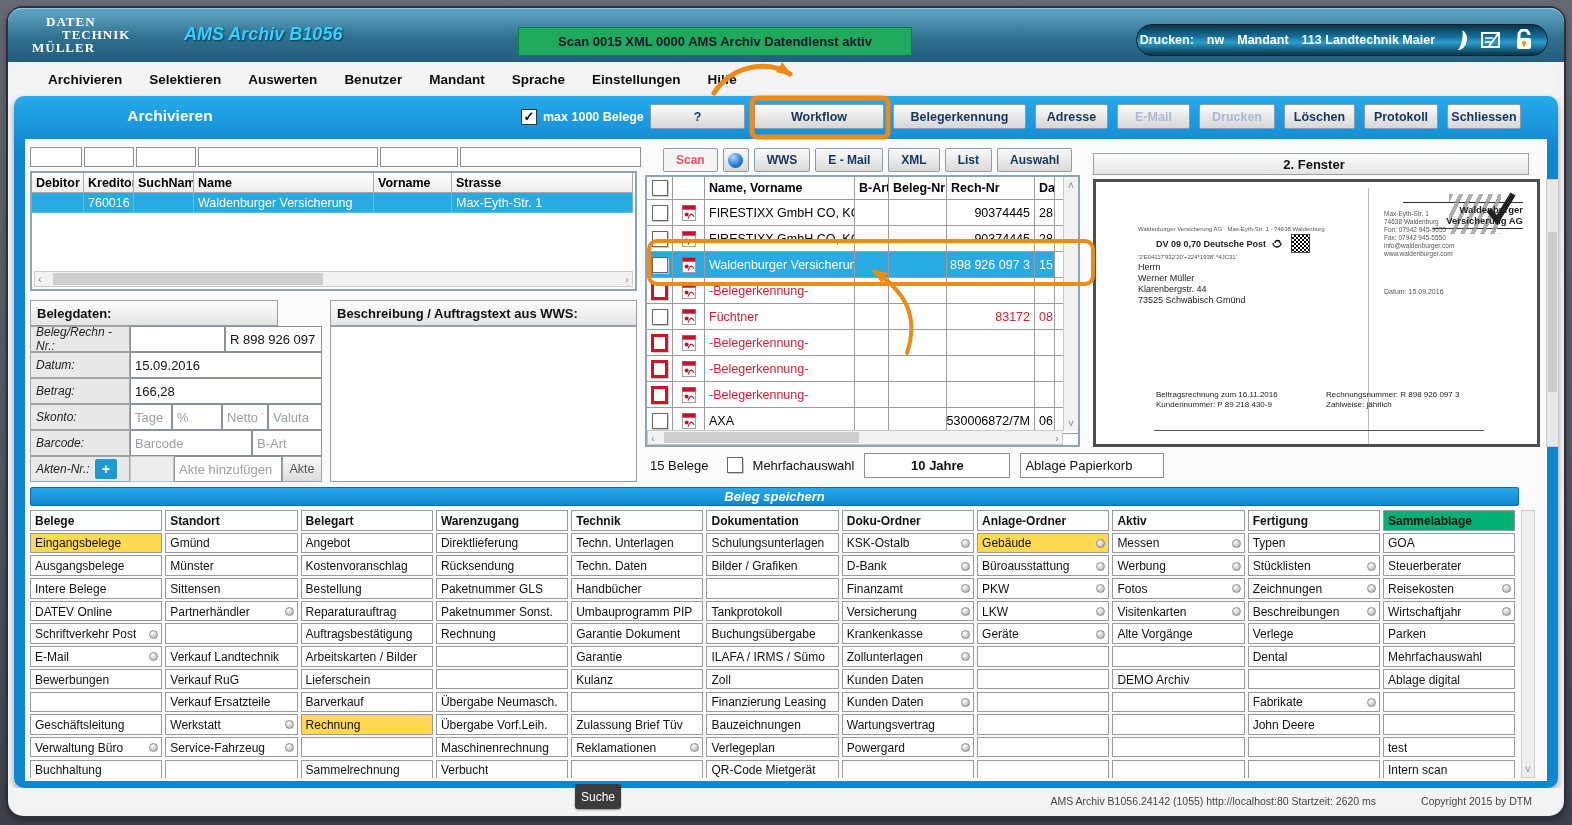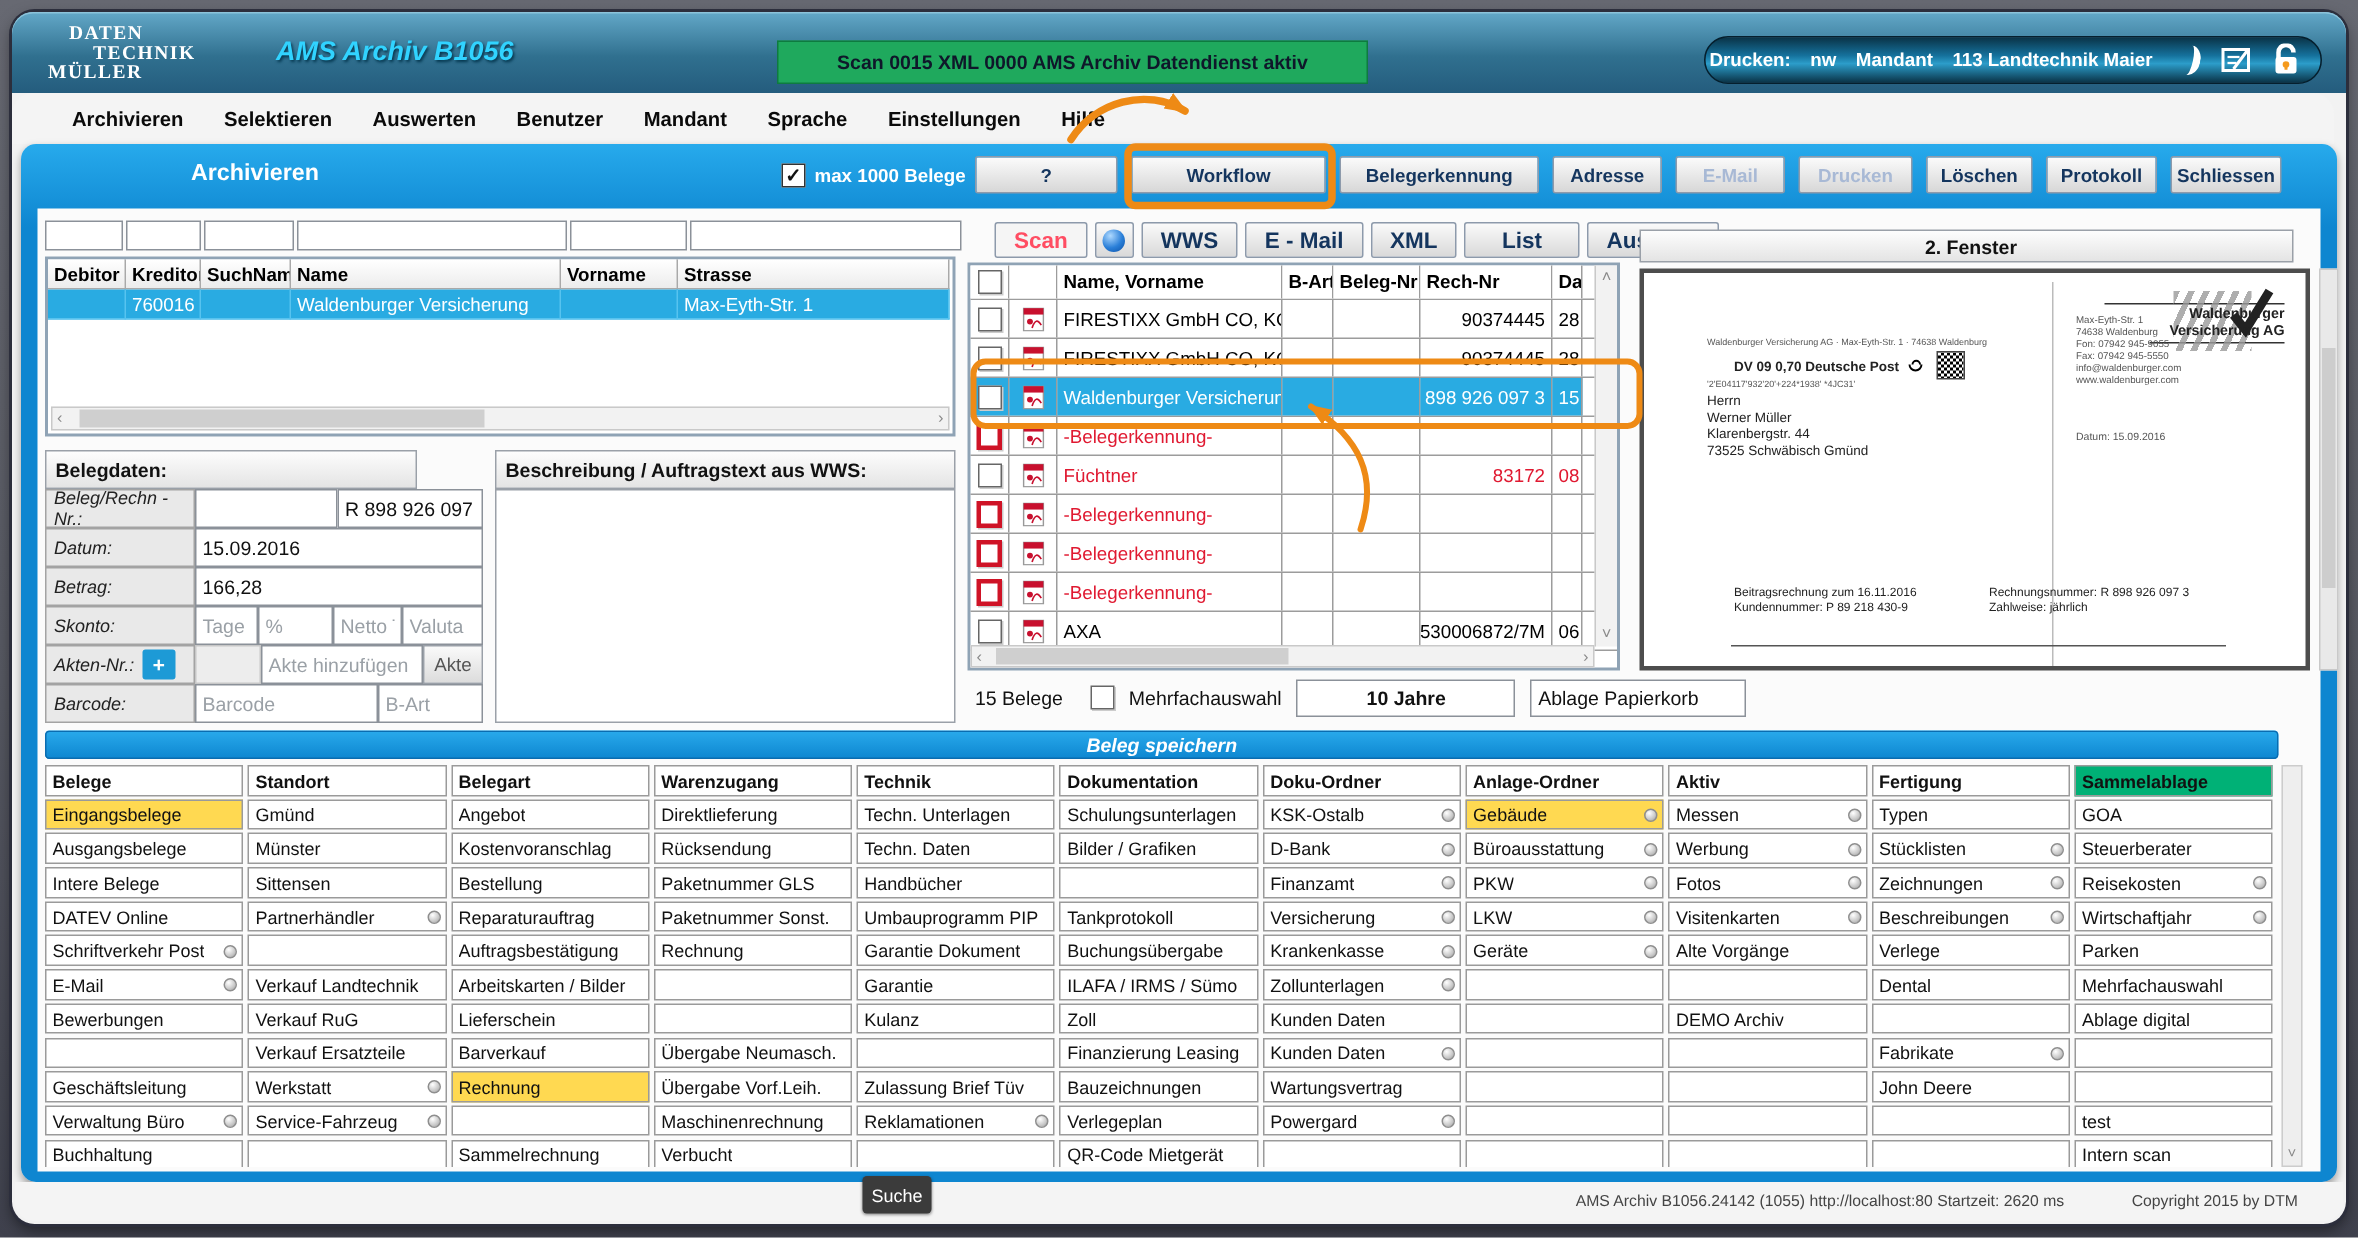--- a/index.html
+++ b/index.html
@@ -56,21 +56,21 @@
   .filters{position:absolute;left:30px;top:147px;width:607px;height:21px;display:flex;gap:2px}
   
   .bd-label{background:#e9e9e9;border:1px solid #a3a3a3;font-style:italic;font-size:12px;color:#222;
             display:flex;align-items:center;padding-left:5px;box-sizing:border-box}
   .bdrow{display:flex;margin-top:0px}
   .plusbtn{width:22px;height:20px;background:#1d9ad6;color:#fff;font-weight:bold;text-align:center;line-height:20px;border-radius:2px;font-size:14px}
   .aktebtn{background:linear-gradient(#fafafa,#dcdcdc);border:1px solid #9aa0a8;font-size:12.5px;color:#555;
            display:flex;align-items:center;justify-content:center}
   
   .tabbtn{height:24px;background:linear-gradient(#fafafa,#d9d9d9);border:1px solid #8d9aab;border-radius:2px;
-          color:#14355e;font-weight:bold;font-size:15px;display:flex;align-items:center;justify-content:center;box-sizing:border-box}
+          color:#14355e;font-weight:bold;font-size:12px;display:flex;align-items:center;justify-content:center;box-sizing:border-box}
   .tabbtn.scan{background:#f5f5f5;color:#ff4d63}
   .sphere{width:15px;height:15px;border-radius:50%;background:radial-gradient(circle at 35% 28%,#aed9ff,#2a7fd8 55%,#0a4fa5)}
   .dtable{position:absolute;left:645px;top:175px;width:435px;height:272px;background:#fff;border:2px solid #8fa3b5;box-sizing:border-box}
   .drow{display:flex;border-bottom:1px solid #9c9c9c;align-items:stretch}
   .dcell{border-right:1px solid #9c9c9c;box-sizing:border-box;font-size:12.5px;padding:0 4px;white-space:nowrap;overflow:hidden;
          display:flex;align-items:center}
   .dhead .dcell{font-weight:bold;background:#fff;font-size:12.5px}
   .drow.sel .dcell{background:#29abe2;color:#fff}
   .drow.red .dcell,.drow.alert .dcell{color:#e01931}
   .cbx{width:14px;height:14px;border:1px solid #666;background:#fff;box-shadow:1px 1px 0 #ccc}
@@ -227,48 +227,48 @@
     <div class="bd-label" style="width:100px;height:26px">Betrag:</div>
     <input class="inp" style="width: 192px; height: 26px;" value="166,28">
   </div>
   <div class="bdrow">
     <div class="bd-label" style="width:100px;height:26px">Skonto:</div>
     <input class="inp" style="width: 42px; height: 26px;" placeholder="Tage">
     <input class="inp" style="width: 50px; height: 26px;" placeholder="%">
     <input class="inp" style="width: 46px; height: 26px;" placeholder="Netto T">
     <input class="inp" style="width: 54px; height: 26px;" placeholder="Valuta">
   </div>
+  <div class="bdrow">
+    <div class="bd-label" style="width:100px;height:26px">Barcode:</div>
+    <input class="inp" style="width: 122px; height: 26px;" placeholder="Barcode">
+    <input class="inp" style="width: 70px; height: 26px;" placeholder="B-Art">
+  </div>
   <div class="bdrow" style="align-items:center">
     <div class="bd-label" style="width:100px;height:26px;gap:5px">
       <span>Akten-Nr.:</span>
       <span class="plusbtn">+</span>
     </div>
     <div style="width:44px;height:26px;background:#ededed;border:1px solid #c7c7c7;box-sizing:border-box"></div>
     <input class="inp" style="width: 108px; height: 26px;" placeholder="Akte hinzufügen">
     <div class="aktebtn" style="width:40px;height:26px;box-sizing:border-box">Akte</div>
   </div>
-  <div class="bdrow">
-    <div class="bd-label" style="width:100px;height:26px">Barcode:</div>
-    <input class="inp" style="width: 122px; height: 26px;" placeholder="Barcode">
-    <input class="inp" style="width: 70px; height: 26px;" placeholder="B-Art">
-  </div>
 </div>
 
 <div class="abs hdrbar" style="left:330px;top:300px;width:307px;height:26px">Beschreibung / Auftragstext aus WWS:</div>
 <div class="abs" style="left:330px;top:326px;width:307px;height:156px;background:#fff;border:1px solid #9aa0a8;box-sizing:border-box"></div>
 
 <div class="abs" id="tabs" style="left:663px;top:148px;height:24px;display:flex;gap:5px">
     <div class="tabbtn scan" style="padding: 0px 12px;">Scan</div>
     <div class="tabbtn" style="width: 26px;">
       <span class="sphere"></span>
     </div>
     <div class="tabbtn" style="padding: 0px 12px;">WWS</div>
     <div class="tabbtn" style="padding: 0px 12px;">E - Mail</div>
     <div class="tabbtn" style="padding: 0px 12px;">XML</div>
-    <div class="tabbtn" style="padding: 0px 24px;">List</div>
+    <div class="tabbtn" style="padding: 0px 12px;">List</div>
     <div class="tabbtn" style="padding: 0px 12px;">Auswahl</div>
   </div>
 <div class="dtable" id="dtable">
     <div class="drow dhead" style="height: 22px;">
       <div class="dcell" style="width: 26px; flex: 0 0 auto; justify-content: center;">
         <span class="cbx"></span>
       </div>
       <div class="dcell" style="width: 32px; flex: 0 0 auto;"></div>
       <div class="dcell" style="width: 150px; flex: 0 0 auto;">Name, Vorname</div>
       <div class="dcell" style="width: 34px; flex: 0 0 auto;">B-Art</div>

